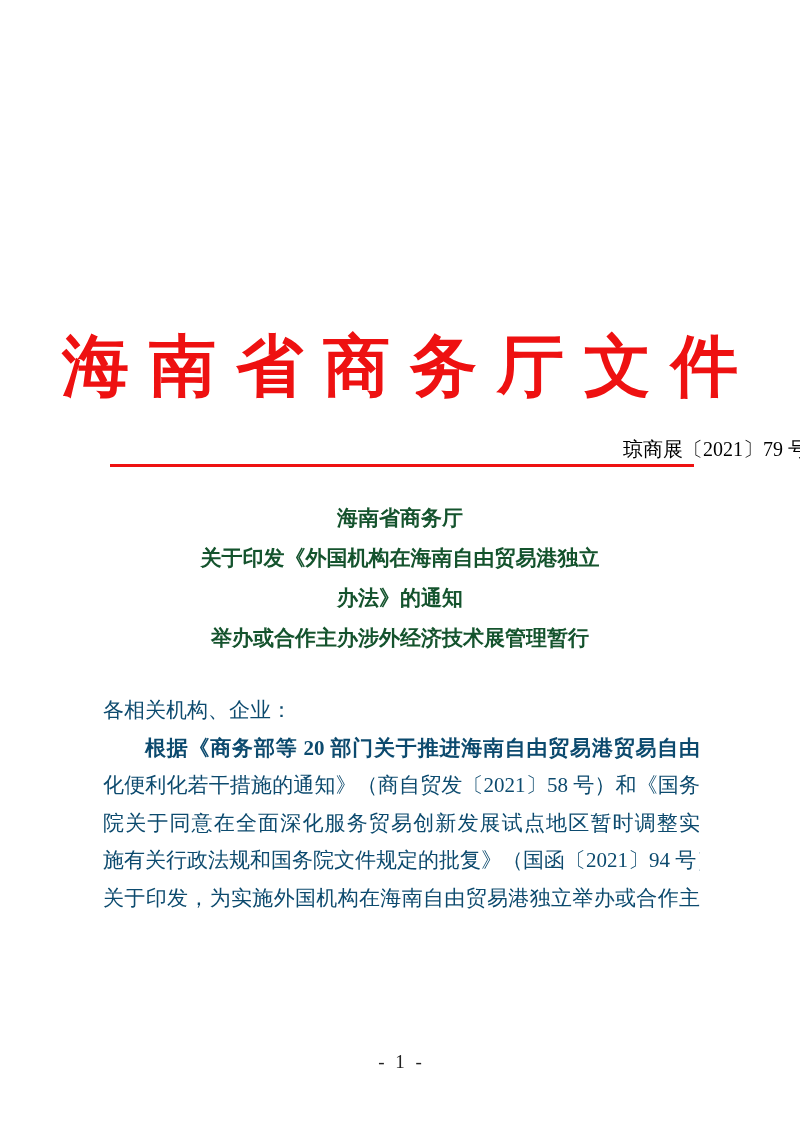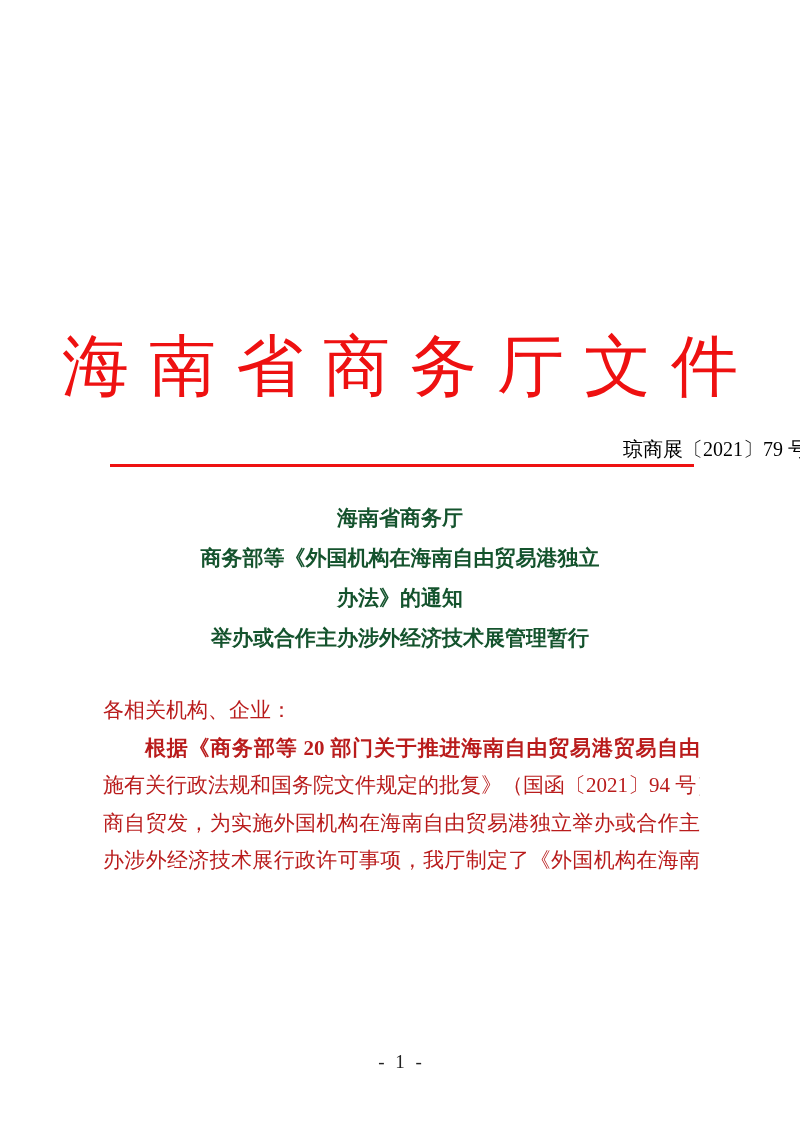--- a/index.html
+++ b/index.html
@@ -20,21 +20,21 @@
   
   .letterhead {
     position: absolute;
     top: 328px;
     left: 0;
     width: 100%;
     height: 76px;
     line-height: 76px;
     text-align: center;
     font-size: 67px;
-    font-weight: normal;
+    font-weight: bold;
     letter-spacing: 20px;
     text-indent: 20px;
     white-space: nowrap;
   }
   
   .doc-number {
     position: absolute;
     top: 436px;
     left: 0;
     width: 100%;
@@ -67,21 +67,21 @@
     line-height: 40px;
     white-space: nowrap;
   }
   
   .body-block {
     position: absolute;
     top: 692px;
     left: 103px;
     width: 597px;
     font-size: 21px;
-    color: #b91c1c;
+    color: #0c4a6e;
   }
   .body-block .b-line {
     line-height: 37.5px;
     height: 37.5px;
     text-align: justify;
     text-align-last: justify;
     text-justify: inter-character;
     white-space: nowrap;
     overflow: hidden;
   }
@@ -112,28 +112,29 @@
 <div class="page">
 
   <div class="letterhead" style="color: rgb(238, 17, 17);">海南省商务厅文件</div>
 
   <div class="doc-number">琼商展〔2021〕79 号</div>
 
   <div class="red-line" style="background: rgb(238, 17, 17);"></div>
 
   <div class="doc-title">
     <div class="t-line">海南省商务厅</div>
-    <div class="t-line">商务部等《外国机构在海南自由贸易港独立</div>
+    <div class="t-line">关于印发《外国机构在海南自由贸易港独立</div>
     <div class="t-line">办法》的通知</div>
     <div class="t-line">举办或合作主办涉外经济技术展管理暂行</div>
   </div>
 
   <div class="body-block">
     <div class="b-line salutation">各相关机构、企业：</div>
     <div class="b-line indent">根据《商务部等 20 部门关于推进海南自由贸易港贸易自由</div>
+    <div class="b-line">化便利化若干措施的通知》（商自贸发〔2021〕58 号）和《国务</div>
+    <div class="b-line">院关于同意在全面深化服务贸易创新发展试点地区暂时调整实</div>
     <div class="b-line">施有关行政法规和国务院文件规定的批复》（国函〔2021〕94 号）</div>
-    <div class="b-line">商自贸发，为实施外国机构在海南自由贸易港独立举办或合作主</div>
-    <div class="b-line">办涉外经济技术展行政许可事项，我厅制定了《外国机构在海南</div>
+    <div class="b-line">关于印发，为实施外国机构在海南自由贸易港独立举办或合作主</div>
   </div>
 
   <div class="page-footer">- 1 -</div>
 
 </div>
 
 </body></html>

